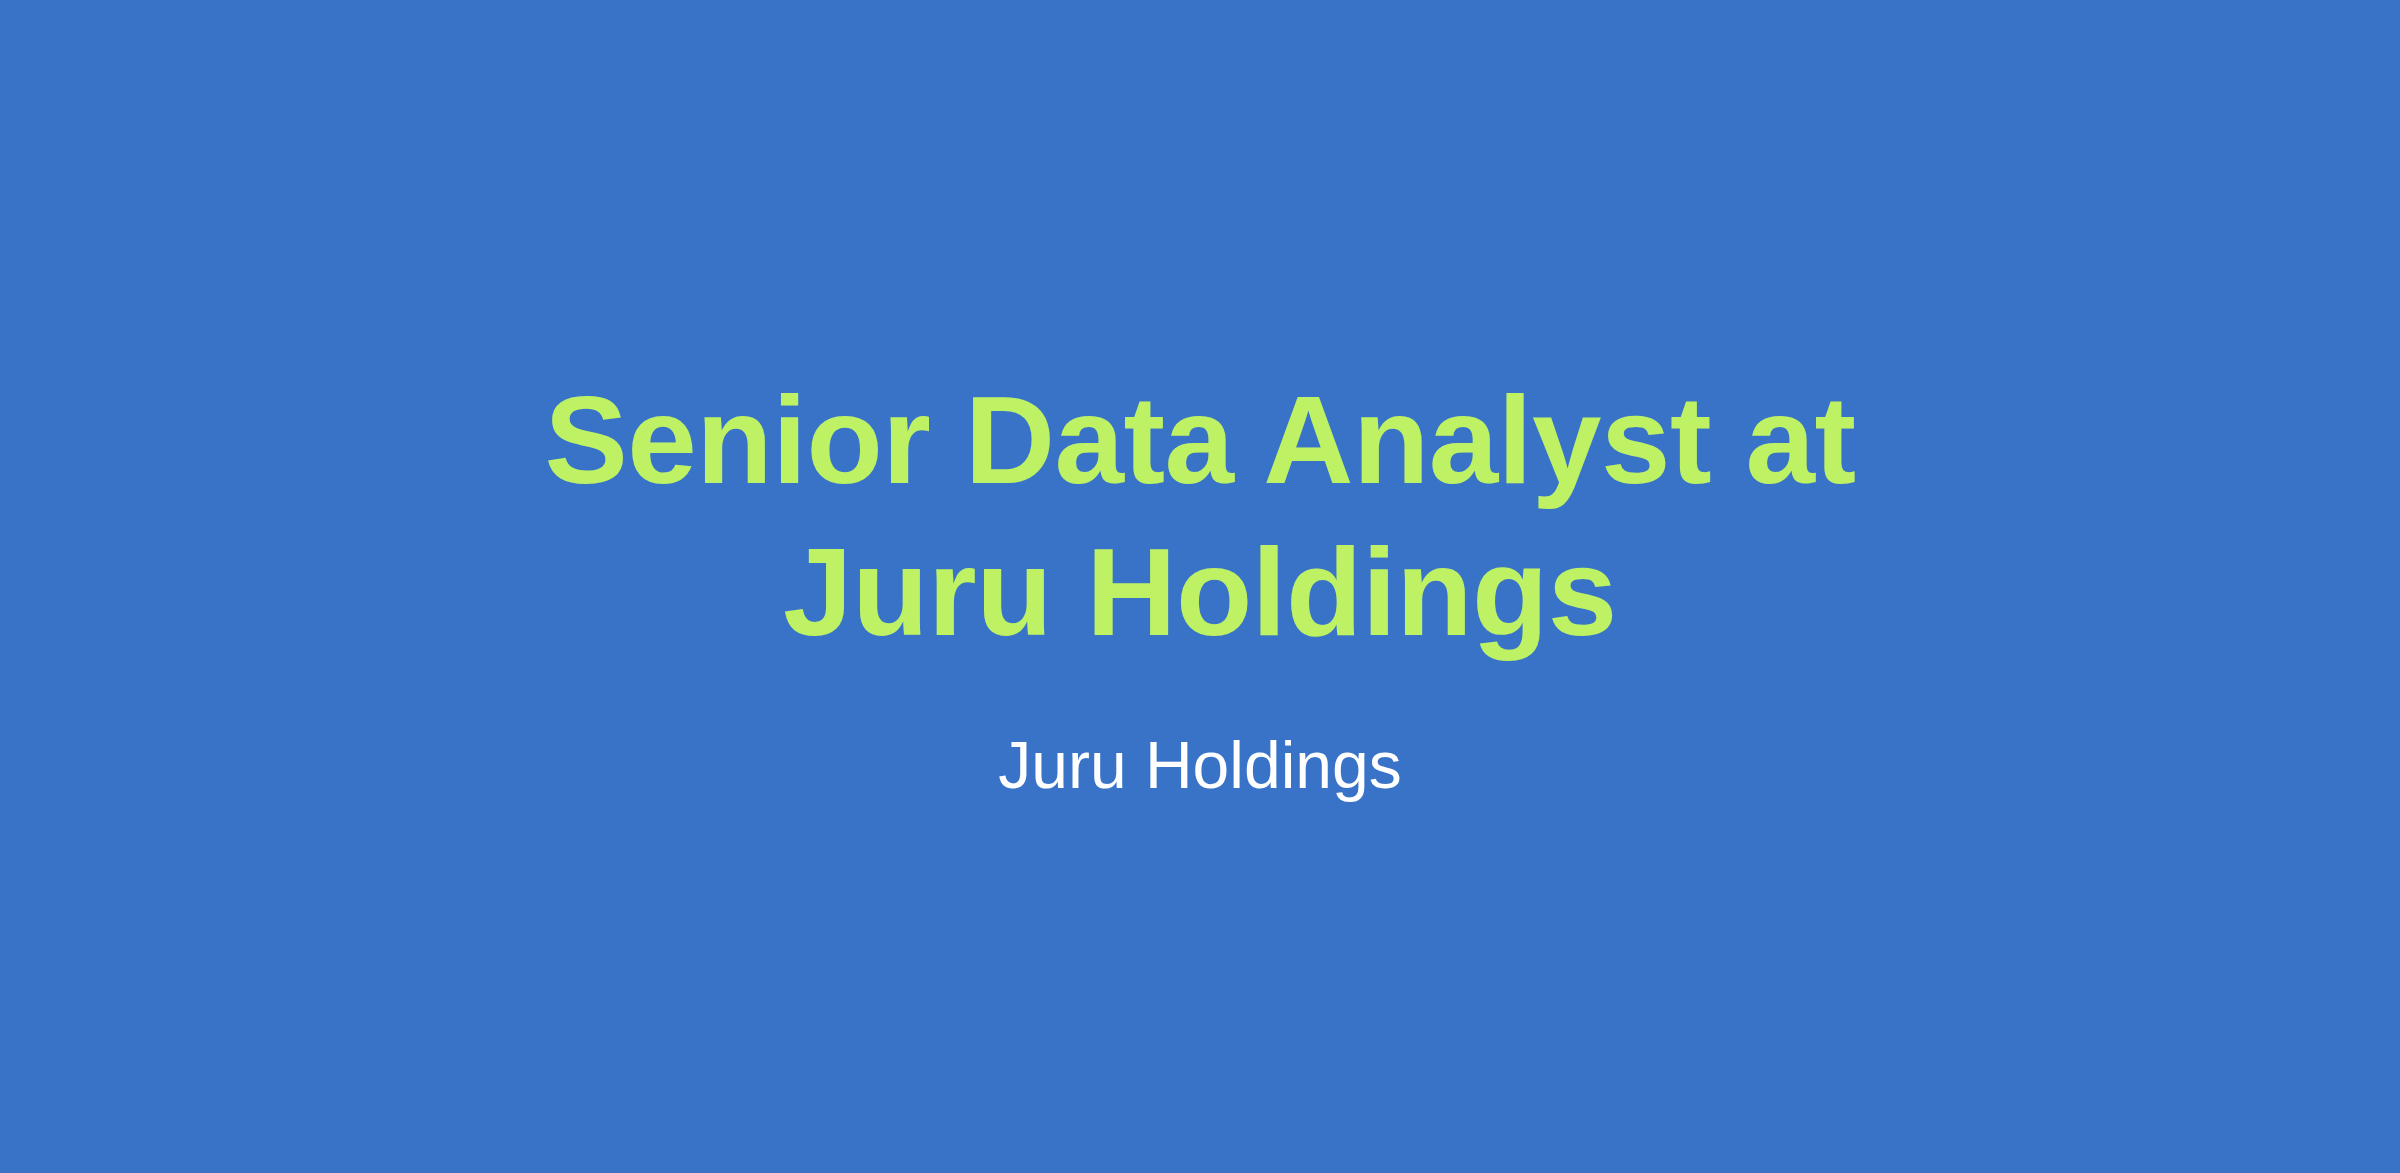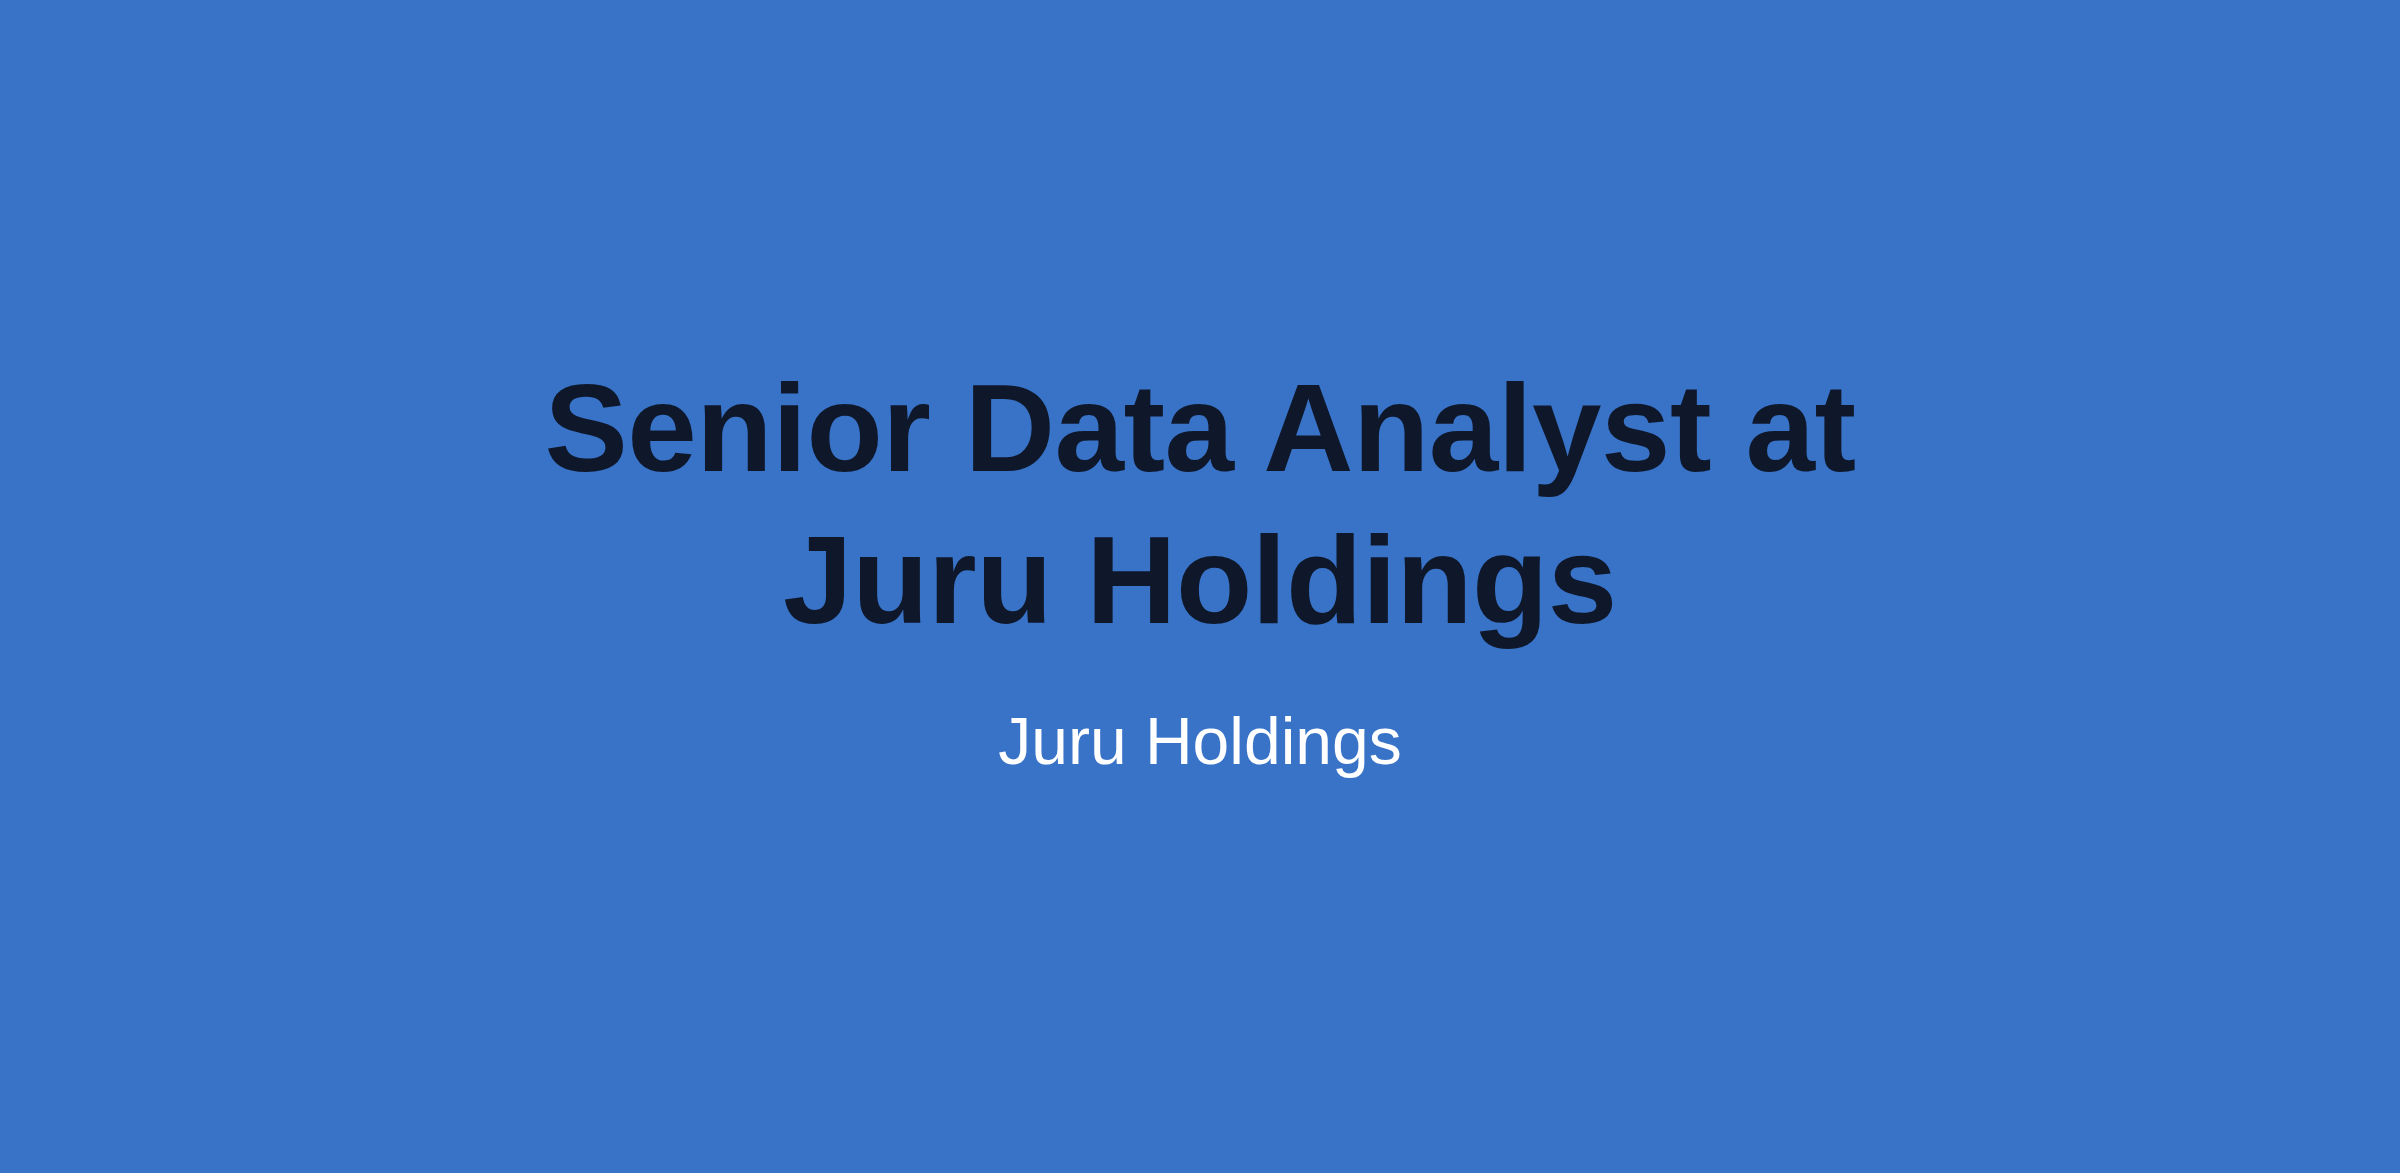--- a/index.html
+++ b/index.html
@@ -34,23 +34,23 @@
     
     margin-top: 352px;
     display: flex;
     flex-direction: column;
     align-items: center;
     text-align: center;
   }
 
   .hero-title {
     max-width: 1460px;
-    margin: 0;
+    margin: 12px;
     padding: 0;
-    color: #0f172a;
+    color: #bef264;
     font-family: "Liberation Sans", "DejaVu Sans", sans-serif;
     font-size: 125px;
     font-weight: 700;
     line-height: 152px;
     letter-spacing: -0.5px;
     text-align: center;
     word-wrap: break-word;
   }
 
   .hero-subtitle {

